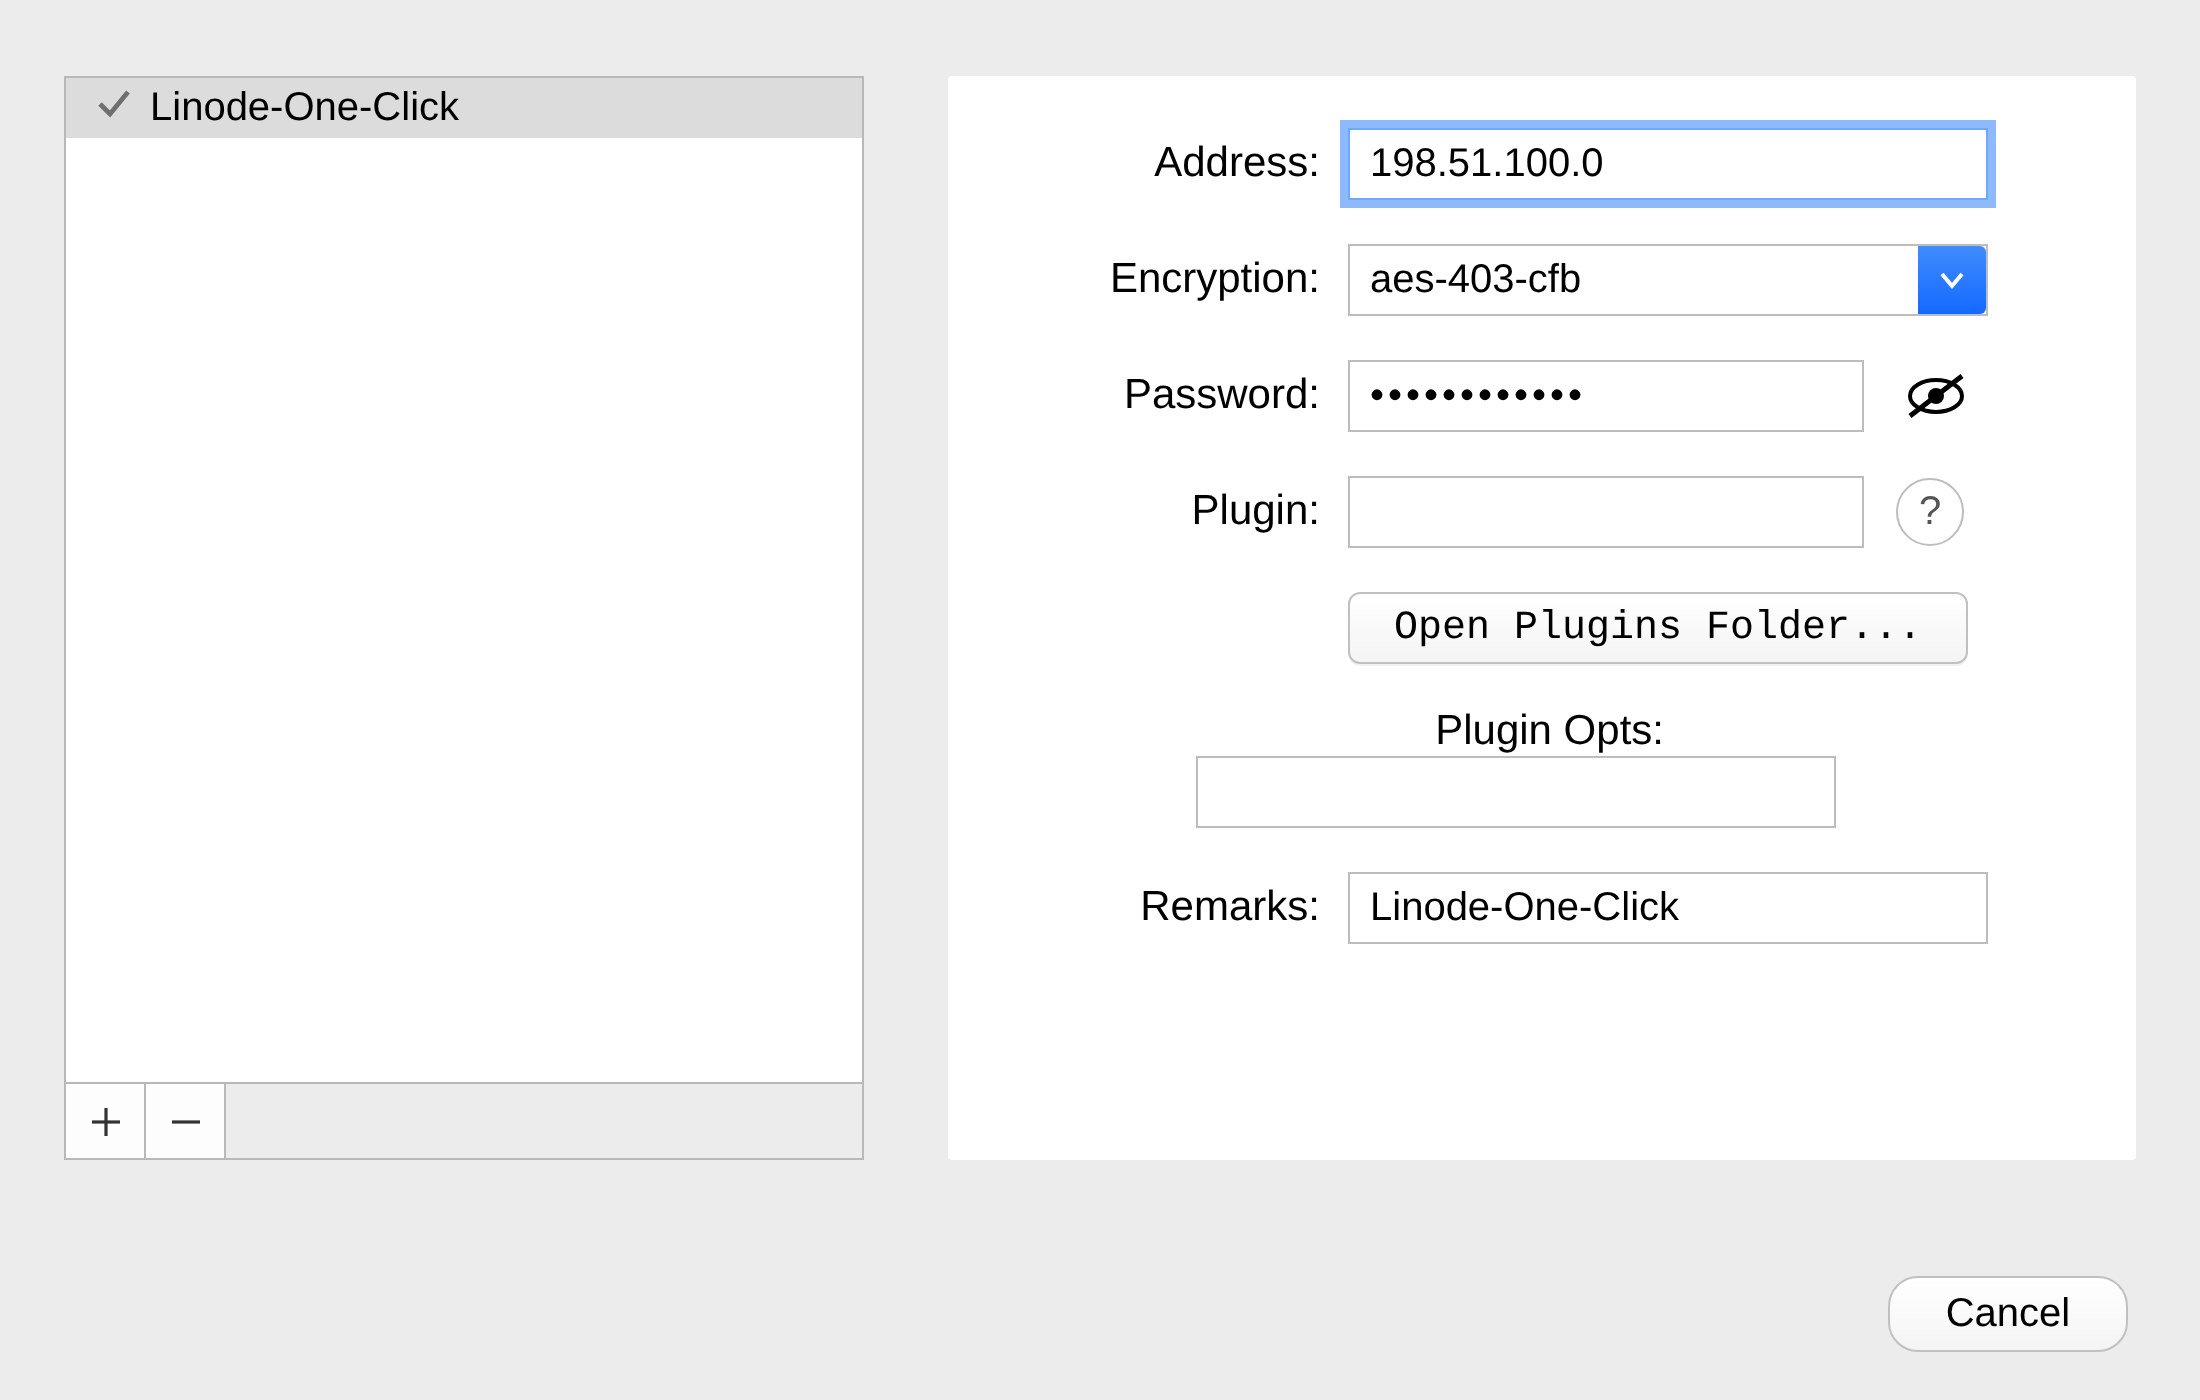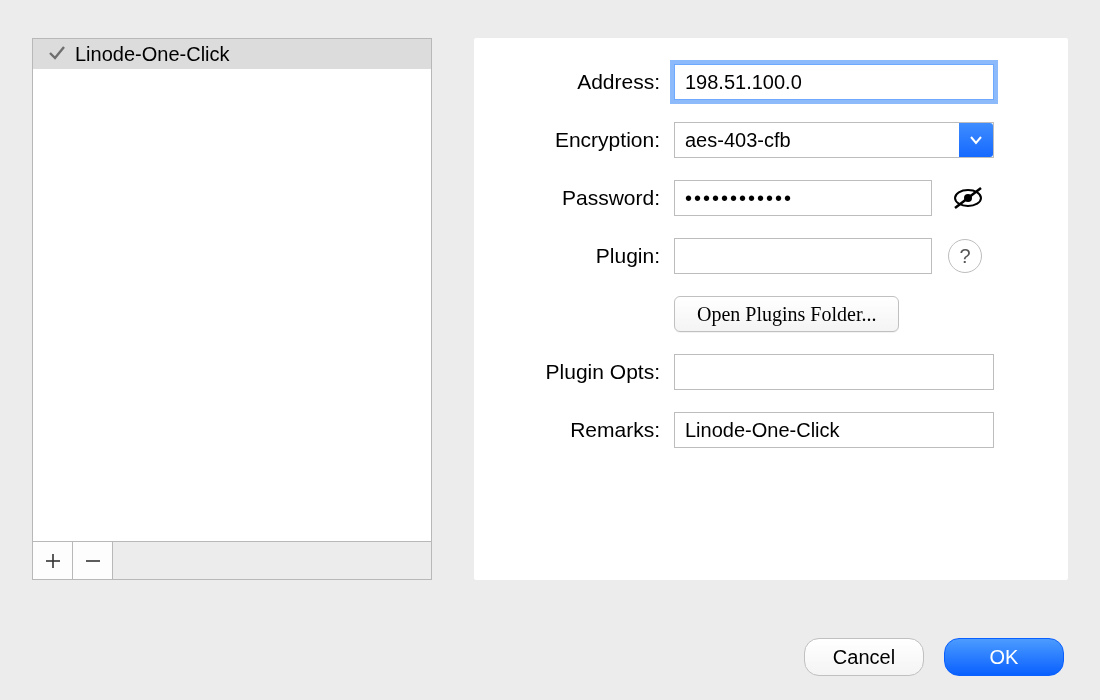--- a/index.html
+++ b/index.html
@@ -77,21 +77,21 @@
     flex: 1;
     background: #ffffff;
     border-radius: 2px;
     padding: 26px 50px 26px 24px;
   }
   .form-row {
     display: flex;
     align-items: center;
     margin-bottom: 22px;
   }
-  .form-row.offset { margin-top: 10px; }
+  .form-row.offset { margin-top: 10px; flex-direction: column; }
   .form-label {
     width: 176px;
     text-align: right;
     padding-right: 14px;
     font-size: 21px;
     color: #000;
   }
   .form-field {
     flex: 1;
     display: flex;
@@ -167,21 +167,21 @@
     background: #fff;
   }
 
   .push-btn {
     height: 36px;
     padding: 0 22px;
     border: 1px solid #c0c0c0;
     border-radius: 6px;
     background: linear-gradient(#ffffff,#f4f4f4);
     font-size: 20px;
-    font-family: Liberation Serif, serif;
+    font-family: Liberation Mono, monospace;
     cursor: default;
     box-shadow: 0 1px 0 rgba(0,0,0,0.05);
   }
 
   
   .footer {
     position: absolute;
     right: 36px;
     bottom: 24px;
     display: flex;
@@ -301,14 +301,13 @@
       <div class="form-field">
         <input class="text remarks-input" value="Linode-One-Click" style="">
       </div>
     </div>
 
   </div>
 </div>
 
 <div class="footer">
   <button class="btn">Cancel</button>
-  <button class="btn primary">OK</button>
 </div>
 
 </body></html>

